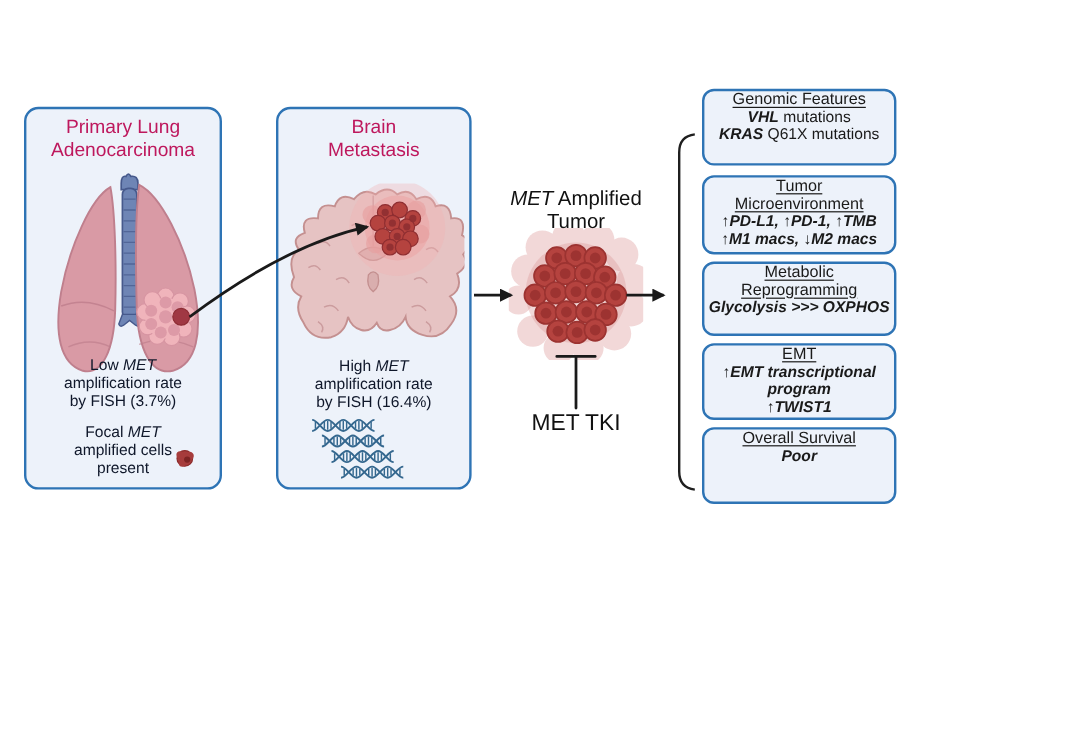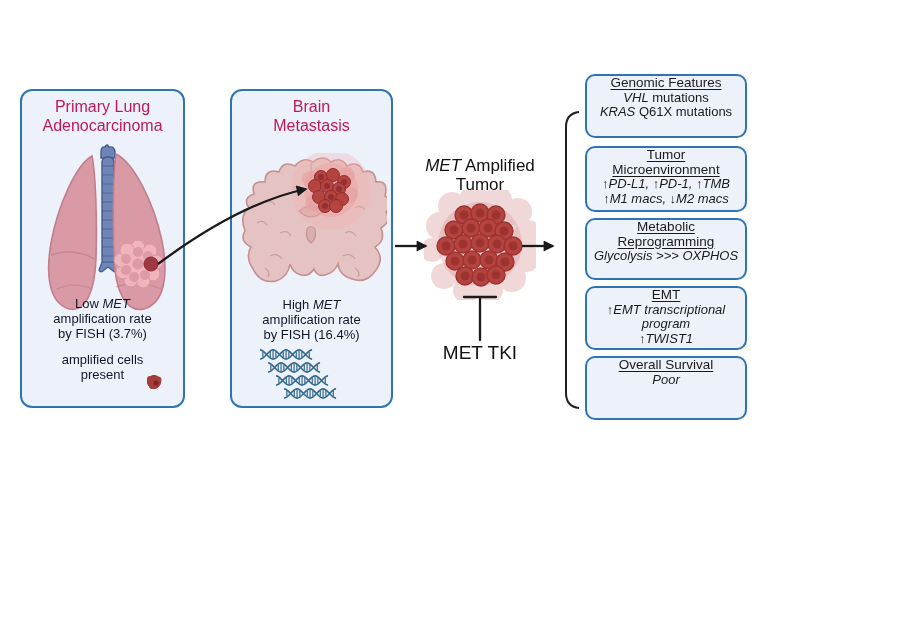--- a/index.html
+++ b/index.html
@@ -12,21 +12,21 @@
                font-size:16px;line-height:18.5px;color:#be185d;}
   .note{position:absolute;left:0;width:100%;text-align:center;font-size:13px;line-height:15px;color:#0f172a;}
   .g{font-style:italic;}
   .illus{position:absolute;}
   .dna{position:absolute;width:58px;height:13px;}
   
   .fbox{position:absolute;left:585px;width:162px;background:#edf2fa;border:2px solid #2e74b5;
         border-radius:10px;box-sizing:border-box;display:flex;flex-direction:column;
         align-items:center;text-align:center;font-size:13px;line-height:14.6px;}
   .fbox .t{text-decoration:underline;text-underline-offset:2px;font-size:13.5px;}
-  .fbox .it{font-style:italic;}
+  .fbox .it{font-style:italic;font-weight:bold;}
   #fbox-genomic{top:74px;height:64px;}
   #fbox-tme{top:146px;height:66px;}
   #fbox-metabolic{top:218px;height:62px;}
   #fbox-emt{top:286px;height:64px;}
   #fbox-survival{top:356px;height:64px;}
   #met-title{position:absolute;left:409px;top:156px;width:142px;text-align:center;
              font-size:17px;line-height:19px;color:#111;}
   #met-tki{position:absolute;left:425px;top:342px;width:110px;text-align:center;
            font-size:19px;color:#111;}
   #overlay{position:absolute;left:0;top:0;width:900px;height:630px;pointer-events:none;z-index:20;}
@@ -95,20 +95,21 @@
         <circle cx="123" cy="121" r="7" fill="#a03843" stroke="#8d2c34" stroke-width="1"></circle>
       </g>
     </svg>
 
     <div class="note" style="top:205px">
       <div><span>Low </span><span class="g">MET</span></div>
       <div>amplification rate</div>
       <div>by FISH (3.7%)</div>
     </div>
     <div class="note" style="top:261px">
+      <div><span>Focal </span><span class="g">MET</span></div>
       <div>amplified cells</div>
       <div>present</div>
     </div>
     <svg class="illus" style="left:123px;top:283px" width="19" height="17" viewBox="0 0 19 17">
       <circle cx="9" cy="8" r="6.5" fill="#a63c3c" stroke="#8d2c2c" stroke-width="1"></circle>
       <circle cx="5" cy="5" r="3" fill="#a63c3c"></circle>
         <circle cx="13" cy="6" r="3.5" fill="#a63c3c"></circle>
       <circle cx="7" cy="12" r="3" fill="#a63c3c"></circle>
         <circle cx="11" cy="9" r="2.6" fill="#7d2424"></circle>
     </svg>

